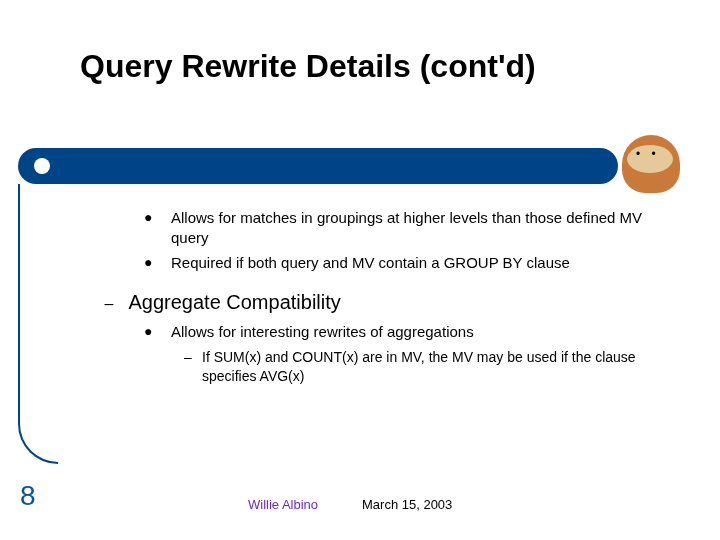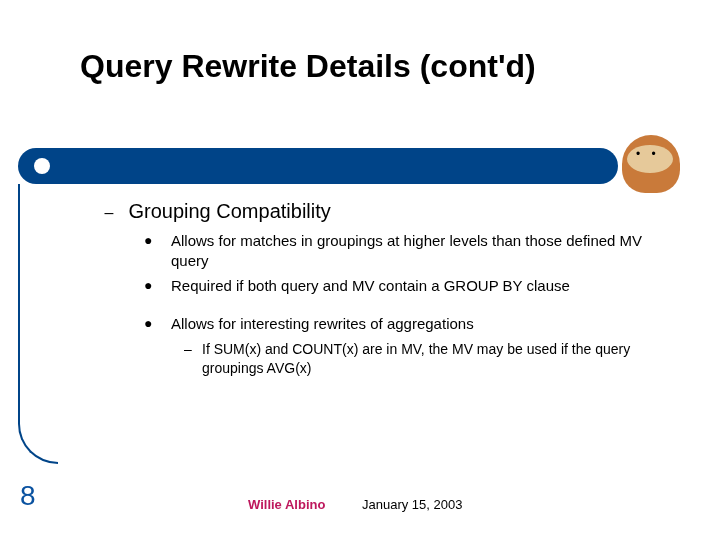--- a/index.html
+++ b/index.html
@@ -98,65 +98,64 @@
     left: 20px;
     font-size: 28px;
     color: #0a52a0;
     font-weight: normal;
   }
   .footer-name {
     position: absolute;
     bottom: 28px;
     left: 248px;
     font-size: 13px;
-    color: #be185d;
-    font-weight: bold;
+    color: #6d28d9;
   }
   .footer-date {
     position: absolute;
     bottom: 28px;
     left: 362px;
     font-size: 13px;
     color: #000;
   }
 </style>
 </head>
 <body>
 
 <div class="title">Query Rewrite Details (cont'd)</div>
 
 <div class="ribbon"></div>
 <div class="ribbon-tail"></div>
 <div class="taz"></div>
 
 <div class="content">
 
-  <div class="dash-item">
-    <span class="dash-mark">–</span>
-    <span class="dash-label">Grouping Compatibility</span>
-  </div>
   <div class="bullet-list">
     <div class="bullet-item">
       <span class="disc">●</span>
       <span class="bullet-text">Allows for matches in groupings at higher levels than those defined MV query</span>
     </div>
     <div class="bullet-item">
       <span class="disc">●</span>
       <span class="bullet-text">Required if both query and MV contain a GROUP BY clause</span>
     </div>
   </div>
 
+  <div class="dash-item">
+    <span class="dash-mark">–</span>
+    <span class="dash-label">Aggregate Compatibility</span>
+  </div>
   <div class="bullet-list">
     <div class="bullet-item">
       <span class="disc">●</span>
       <span class="bullet-text">Allows for interesting rewrites of aggregations</span>
     </div>
     <div class="sub-dash">
       <span class="sub-dash-mark">–</span>
-      <span>If SUM(x) and COUNT(x) are in MV, the MV may be used if the query groupings AVG(x)</span>
+      <span>If SUM(x) and COUNT(x) are in MV, the MV may be used if the clause specifies AVG(x)</span>
     </div>
   </div>
 
 </div>
 
 <div class="slide-number">8</div>
 <div class="footer-name">Willie Albino</div>
-<div class="footer-date">January 15, 2003</div>
+<div class="footer-date">March 15, 2003</div>
 
 </body></html>

